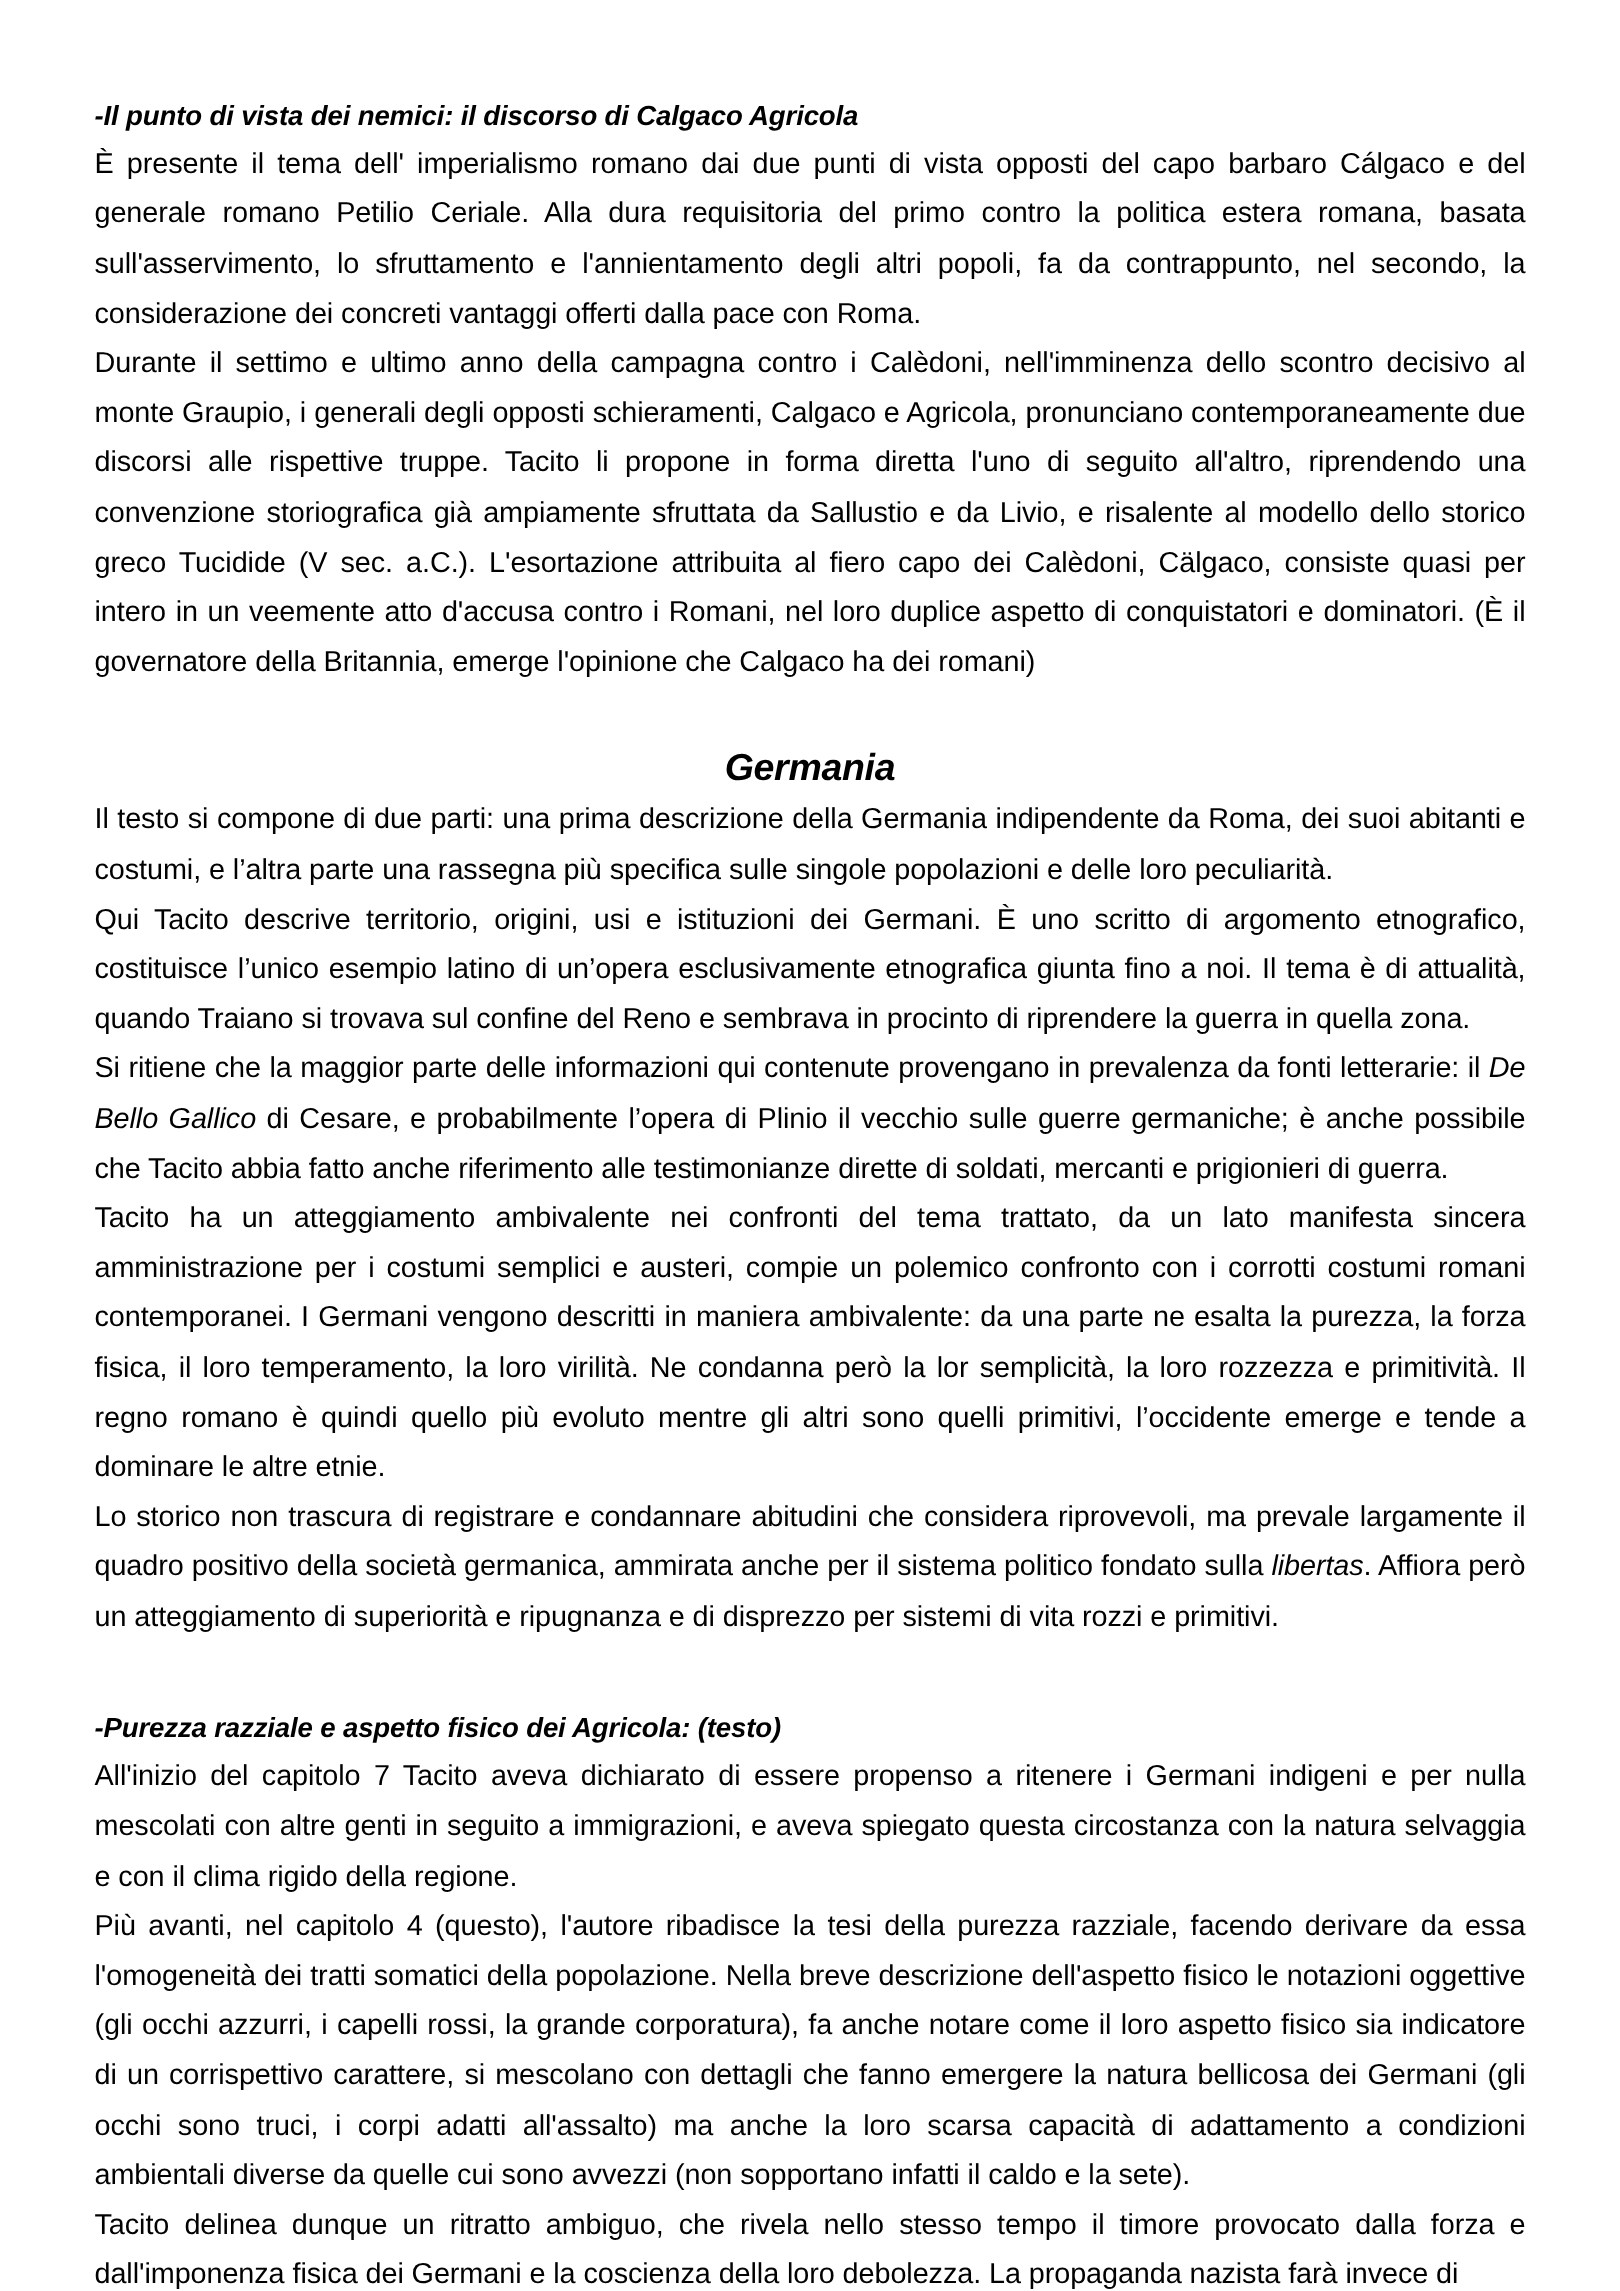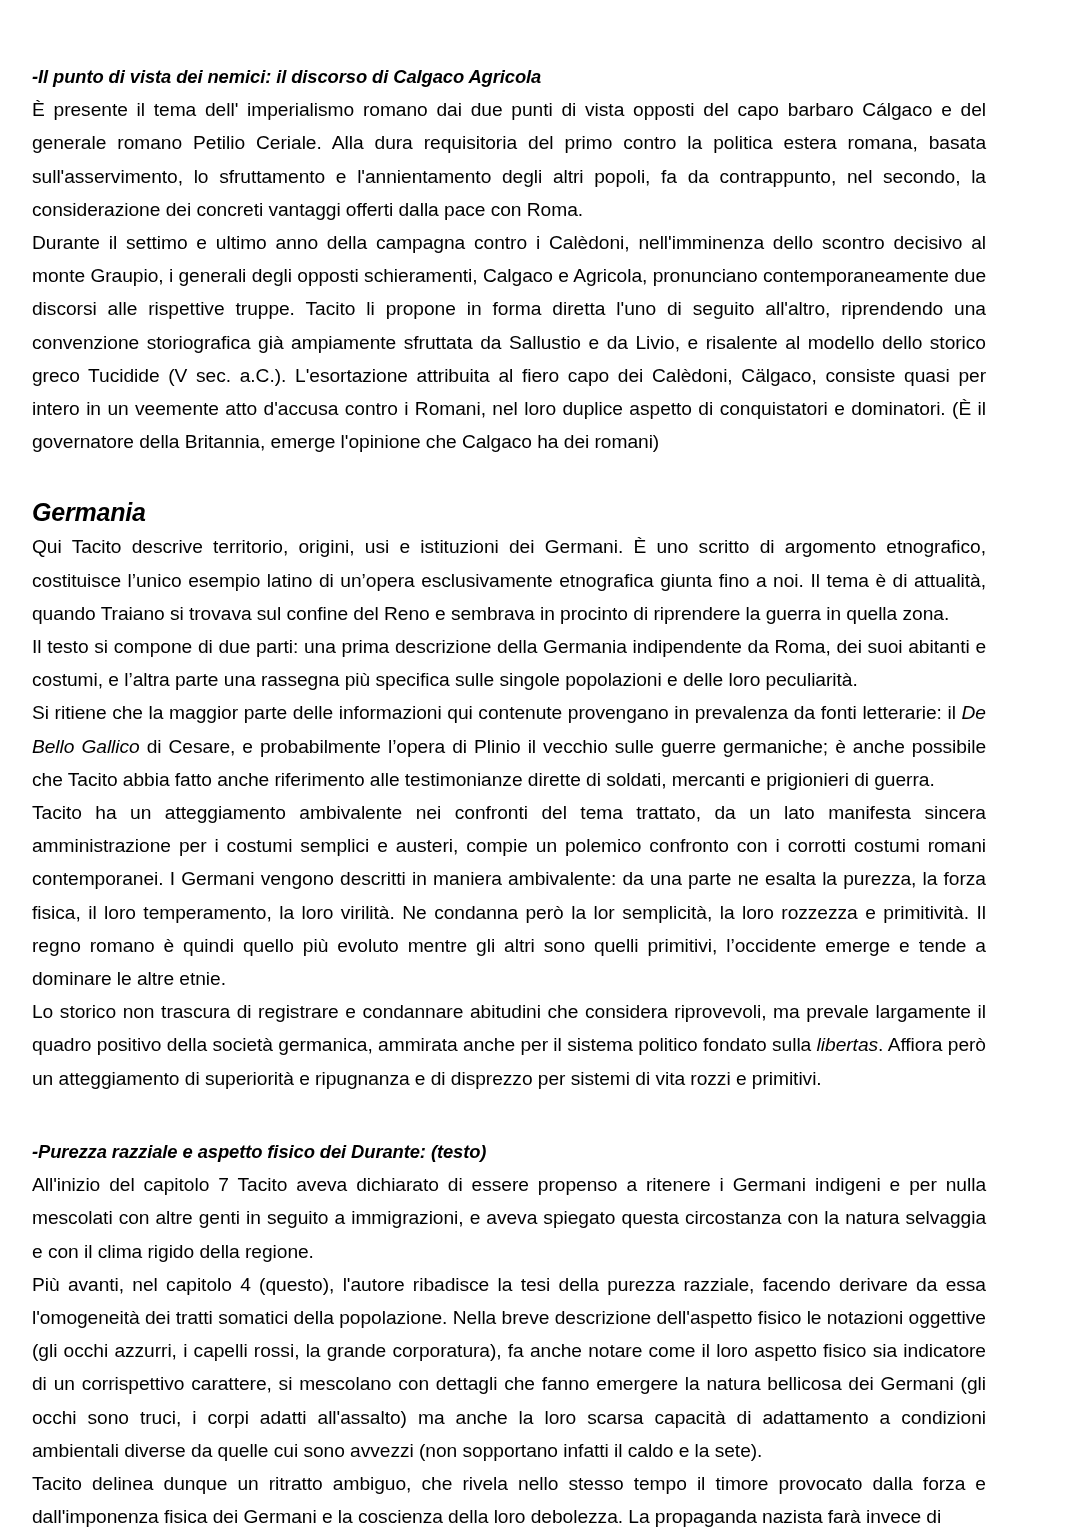--- a/index.html
+++ b/index.html
@@ -12,21 +12,21 @@
     width: 1080px;
     height: 1527px;
     font-family: "Liberation Sans", sans-serif;
     color: #000000;
     -webkit-font-smoothing: antialiased;
   }
   .page {
     box-sizing: border-box;
     width: 1080px;
     height: 1196px;
-    padding: 60px 63px 0 32px;
+    padding: 60px 63px 0 63px;
     background: #ffffff;
     position: relative;
   }
   .doc {
     width: 954px;
   }
   p, h1, h2, h3, h4 {
     margin: 0;
     padding: 0;
     font-weight: normal;
@@ -45,21 +45,21 @@
     font-weight: bold;
     font-style: italic;
     text-align: left;
     letter-spacing: -0.1px;
   }
   .heading-main {
     font-size: 25px;
     line-height: 36px;
     font-weight: bold;
     font-style: italic;
-    text-align: left;
+    text-align: center;
     letter-spacing: -0.2px;
   }
   .gap-before-germania { height: 36px; }
   .gap-before-purezza { height: 40px; }
   .italic { font-style: italic; }
 </style>
 </head>
 <body>
 
 <div class="page">
@@ -69,33 +69,33 @@
 
     <p class="para">È presente il tema dell' imperialismo romano dai due punti di vista opposti del capo barbaro Cálgaco e del generale romano Petilio Ceriale. Alla dura requisitoria del primo contro la politica estera romana, basata sull'asservimento, lo sfruttamento e l'annientamento degli altri popoli, fa da contrappunto, nel secondo, la considerazione dei concreti vantaggi offerti dalla pace con Roma.</p>
 
 
     <p class="para">Durante il settimo e ultimo anno della campagna contro i Calèdoni, nell'imminenza dello scontro decisivo al monte Graupio, i generali degli opposti schieramenti, Calgaco e Agricola, pronunciano contemporaneamente due discorsi alle rispettive truppe. Tacito li propone in forma diretta l'uno di seguito all'altro, riprendendo una convenzione storiografica già ampiamente sfruttata da Sallustio e da Livio, e risalente al modello dello storico greco Tucidide (V sec. a.C.). L'esortazione attribuita al fiero capo dei Calèdoni, Cälgaco, consiste quasi per intero in un veemente atto d'accusa contro i Romani, nel loro duplice aspetto di conquistatori e dominatori. (È il governatore della Britannia, emerge l'opinione che Calgaco ha dei romani)</p>
 
     <div class="gap-before-germania"></div>
 
     <h2 class="heading-main">Germania</h2>
 
+    <p class="para">Il testo si compone di due parti: una prima descrizione della Germania indipendente da Roma, dei suoi abitanti e costumi, e l’altra parte una rassegna più specifica sulle singole popolazioni e delle loro peculiarità.</p>
+
     <p class="para">Qui Tacito descrive territorio, origini, usi e istituzioni dei Germani. È  uno scritto di argomento etnografico, costituisce l’unico esempio latino di un’opera esclusivamente etnografica giunta fino a noi. Il tema è di attualità, quando Traiano si trovava sul confine del Reno e sembrava in procinto di riprendere la guerra in quella zona.</p>
-
-    <p class="para">Il testo si compone di due parti: una prima descrizione della Germania indipendente da Roma, dei suoi abitanti e costumi, e l’altra parte una rassegna più specifica sulle singole popolazioni e delle loro peculiarità.</p>
 
     <p class="para"><span>Si ritiene che la maggior parte delle informazioni qui contenute provengano in prevalenza da fonti letterarie: il </span><span class="italic">De Bello Gallico</span><span> di Cesare, e probabilmente l’opera di Plinio il vecchio sulle guerre germaniche; è anche possibile che Tacito abbia fatto anche riferimento alle testimonianze dirette di soldati, mercanti e prigionieri di guerra.</span></p>
 
     <p class="para">Tacito ha un atteggiamento ambivalente nei confronti del tema trattato, da un lato manifesta sincera amministrazione per i costumi semplici e austeri, compie un polemico confronto con i corrotti costumi romani contemporanei. I Germani vengono descritti in maniera ambivalente: da una parte ne esalta la purezza, la forza fisica, il loro temperamento, la loro virilità.  Ne condanna però la lor semplicità, la loro rozzezza e primitività. Il regno romano è quindi quello più evoluto mentre gli altri sono quelli primitivi, l’occidente emerge e tende a dominare le altre etnie.</p>
 
     <p class="para"><span>Lo storico non trascura di registrare e condannare abitudini che considera riprovevoli, ma prevale largamente il quadro positivo della società germanica, ammirata anche per il sistema politico fondato sulla </span><span class="italic">libertas</span><span>. Affiora però un atteggiamento di superiorità e ripugnanza e di disprezzo per sistemi di vita rozzi e primitivi.</span></p>
 
     <div class="gap-before-purezza"></div>
 
-    <h3 class="heading-sub">-Purezza razziale  e aspetto fisico dei Durante: (testo)</h3>
+    <h3 class="heading-sub">-Purezza razziale  e aspetto fisico dei Agricola: (testo)</h3>
 
     <p class="para">All'inizio del capitolo 7 Tacito aveva dichiarato di essere propenso a ritenere i Germani indigeni e per nulla mescolati con altre genti in seguito a immigrazioni, e aveva spiegato questa circostanza con la natura selvaggia e con il clima rigido della regione.</p>
 
     <p class="para">Più avanti, nel capitolo 4 (questo), l'autore ribadisce la tesi della purezza razziale, facendo derivare da essa l'omogeneità dei tratti somatici della popolazione. Nella breve descrizione dell'aspetto fisico le notazioni oggettive (gli occhi azzurri, i capelli rossi, la grande corporatura), fa anche notare come il loro aspetto fisico sia indicatore di un corrispettivo carattere, si mescolano con dettagli che fanno emergere la natura bellicosa dei Germani (gli occhi sono truci, i corpi adatti all'assalto) ma anche la loro scarsa capacità di adattamento a condizioni ambientali diverse da quelle cui sono avvezzi (non sopportano infatti il caldo e la sete).</p>
 
     <p class="para">Tacito delinea dunque un ritratto ambiguo, che rivela nello stesso tempo il timore provocato dalla forza e dall'imponenza fisica dei Germani e la coscienza della loro debolezza. La propaganda nazista farà invece di</p>
 
   </div>
 </div>
 

